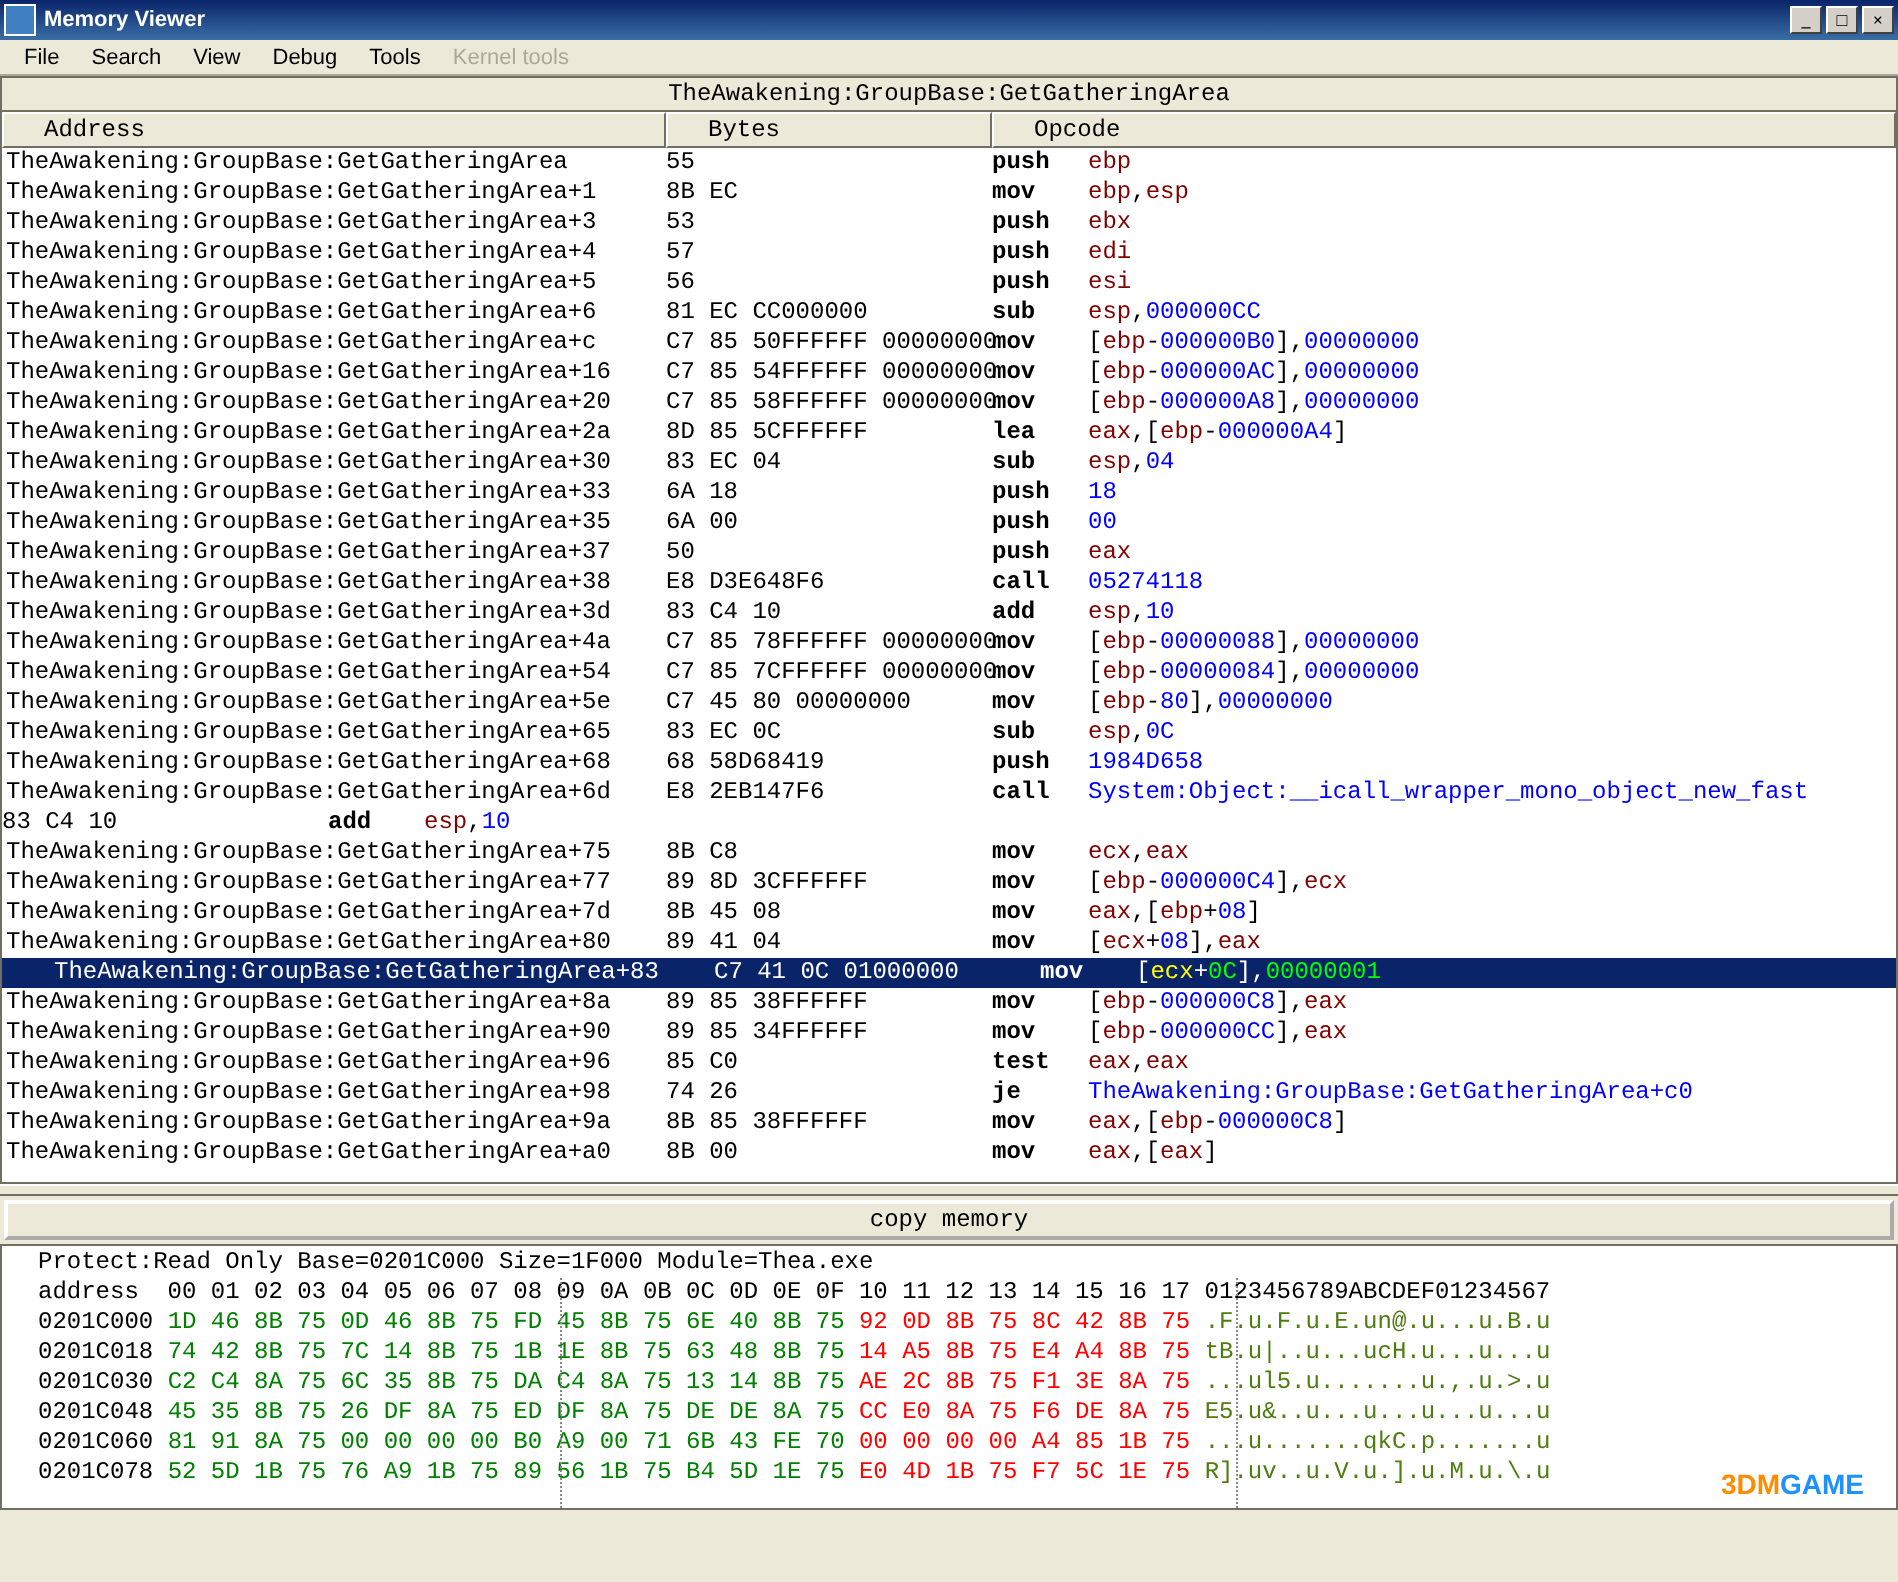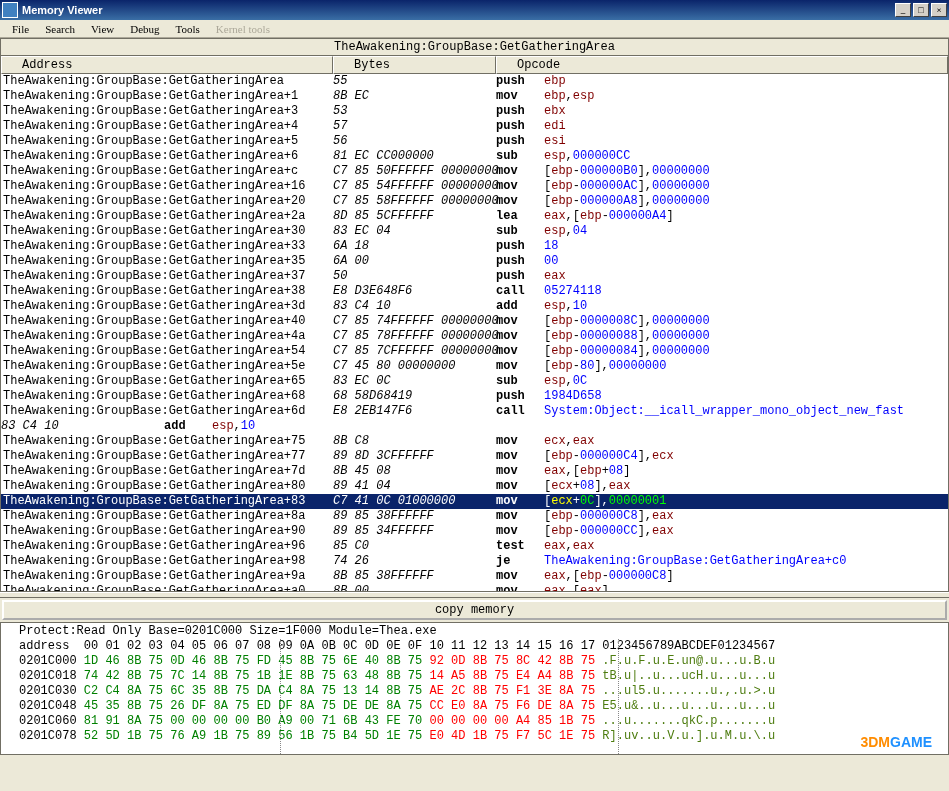--- a/index.html
+++ b/index.html
@@ -1,35 +1,35 @@
 <!DOCTYPE html>
 <html><head>
 <meta charset="utf-8">
 <style>
 * { margin: 0; padding: 0; box-sizing: border-box; }
 body { font-family: "Courier New", monospace; font-size: 12px; background: #ece9d8; overflow: hidden; width: 949px; height: 791px; }
 .titlebar { background: linear-gradient(#0a246a, #3a6ea5); color: #fff; height: 20px; display: flex; align-items: center; padding: 0 2px; font-family: Tahoma, sans-serif; font-size: 11px; font-weight: bold; }
 .titlebar .icon { width: 16px; height: 16px; background: #4080c0; margin-right: 4px; border: 1px solid #fff; }
 .titlebar .spacer { flex: 1; }
 .winbtn { width: 16px; height: 14px; background: #d4d0c8; border: 1px solid #fff; border-right-color: #404040; border-bottom-color: #404040; margin-left: 2px; font-size: 9px; font-family: Tahoma; color: #000; text-align: center; line-height: 12px; cursor: pointer; }
-.menubar { background: #ece9d8; height: 18px; display: flex; align-items: center; padding: 0 4px; font-family: Liberation Serif, serif; font-size: 11px; border-bottom: 1px solid #aca899; }
+.menubar { background: #ece9d8; height: 18px; display: flex; align-items: center; padding: 0 4px; font-family: Liberation Sans, sans-serif; font-size: 11px; border-bottom: 1px solid #aca899; }
 .menubar span { padding: 0 8px; cursor: pointer; }
 .menubar .disabled { color: #aca899; }
 .content { display: flex; flex-direction: column; height: calc(100% - 38px); }
 .header-label { background: #ece9d8; border: 1px solid #716f64; text-align: center; padding: 1px; font-size: 12px; }
 .grid-head { display: flex; background: #ece9d8; border-left: 1px solid #716f64; border-right: 1px solid #716f64; }
 .grid-head > div { border: 1px solid #fff; border-right: 1px solid #716f64; border-bottom: 1px solid #716f64; padding: 1px 20px; background: #ece9d8; }
 .col-addr { width: 332px; }
 .col-bytes { width: 163px; }
 .col-op { flex: 1; }
 .disasm { background: #fff; height: 518px; overflow: hidden; border: 1px solid #716f64; border-top: none; }
 .row { display: flex; white-space: pre; height: 15px; line-height: 15px; }
-.row.sel { background: #0a246a; color: #fff; }
+.row.sel { background: #0a246a; color: #fff; padding-left: 24px; }
 .row .a { width: 332px; padding-left: 2px; overflow: hidden; }
-.row .b { width: 163px; color: #000; font-style: italic; }
+.row .b { width: 163px; color: #000; }
 .row .o { flex: 1; }
 .sel .b, .sel .a { color: #fff; }
 .mn { color: #000; font-weight: bold; display: inline-block; width: 48px; }
 .sel .mn { color: #fff; }
 .reg { color: #800000; }
 .num { color: #0000ff; }
 .sym { color: #0000ff; }
 .sel .reg { color: #ffff00; }
 .sel .num { color: #00ff00; }
 .splitter { height: 6px; background: #ece9d8; border-top: 1px solid #fff; border-bottom: 1px solid #716f64; cursor: ns-resize; }
@@ -86,21 +86,20 @@
       <div class="row"><div class="a">TheAwakening:GroupBase:GetGatheringArea+c</div><div class="b">C7 85 50FFFFFF 00000000</div><div class="o"><span class="mn">mov</span><span>[</span><span class="reg">ebp</span><span>-</span><span class="num">000000B0</span><span>],</span><span class="num">00000000</span></div></div>
       <div class="row"><div class="a">TheAwakening:GroupBase:GetGatheringArea+16</div><div class="b">C7 85 54FFFFFF 00000000</div><div class="o"><span class="mn">mov</span><span>[</span><span class="reg">ebp</span><span>-</span><span class="num">000000AC</span><span>],</span><span class="num">00000000</span></div></div>
       <div class="row"><div class="a">TheAwakening:GroupBase:GetGatheringArea+20</div><div class="b">C7 85 58FFFFFF 00000000</div><div class="o"><span class="mn">mov</span><span>[</span><span class="reg">ebp</span><span>-</span><span class="num">000000A8</span><span>],</span><span class="num">00000000</span></div></div>
       <div class="row"><div class="a">TheAwakening:GroupBase:GetGatheringArea+2a</div><div class="b">8D 85 5CFFFFFF</div><div class="o"><span class="mn">lea</span><span class="reg">eax</span><span>,[</span><span class="reg">ebp</span><span>-</span><span class="num">000000A4</span><span>]</span></div></div>
       <div class="row"><div class="a">TheAwakening:GroupBase:GetGatheringArea+30</div><div class="b">83 EC 04</div><div class="o"><span class="mn">sub</span><span class="reg">esp</span><span>,</span><span class="num">04</span></div></div>
       <div class="row"><div class="a">TheAwakening:GroupBase:GetGatheringArea+33</div><div class="b">6A 18</div><div class="o"><span class="mn">push</span><span class="num">18</span></div></div>
       <div class="row"><div class="a">TheAwakening:GroupBase:GetGatheringArea+35</div><div class="b">6A 00</div><div class="o"><span class="mn">push</span><span class="num">00</span></div></div>
       <div class="row"><div class="a">TheAwakening:GroupBase:GetGatheringArea+37</div><div class="b">50</div><div class="o"><span class="mn">push</span><span class="reg">eax</span></div></div>
       <div class="row"><div class="a">TheAwakening:GroupBase:GetGatheringArea+38</div><div class="b">E8 D3E648F6</div><div class="o"><span class="mn">call</span><span class="num">05274118</span></div></div>
       <div class="row"><div class="a">TheAwakening:GroupBase:GetGatheringArea+3d</div><div class="b">83 C4 10</div><div class="o"><span class="mn">add</span><span class="reg">esp</span><span>,</span><span class="num">10</span></div></div>
-      <div class="row"><div class="a">TheAwakening:GroupBase:GetGatheringArea+40</div><div class="b">C7 85 74FFFFFF 00000000</div><div class="o"><span class="mn">mov</span><span>[</span><span class="reg">ebp</span><span>-</span><span class="num">0000008C</span><span>],</span><span class="num">00000000</span></div></div>
       <div class="row"><div class="a">TheAwakening:GroupBase:GetGatheringArea+4a</div><div class="b">C7 85 78FFFFFF 00000000</div><div class="o"><span class="mn">mov</span><span>[</span><span class="reg">ebp</span><span>-</span><span class="num">00000088</span><span>],</span><span class="num">00000000</span></div></div>
       <div class="row"><div class="a">TheAwakening:GroupBase:GetGatheringArea+54</div><div class="b">C7 85 7CFFFFFF 00000000</div><div class="o"><span class="mn">mov</span><span>[</span><span class="reg">ebp</span><span>-</span><span class="num">00000084</span><span>],</span><span class="num">00000000</span></div></div>
       <div class="row"><div class="a">TheAwakening:GroupBase:GetGatheringArea+5e</div><div class="b">C7 45 80 00000000</div><div class="o"><span class="mn">mov</span><span>[</span><span class="reg">ebp</span><span>-</span><span class="num">80</span><span>],</span><span class="num">00000000</span></div></div>
       <div class="row"><div class="a">TheAwakening:GroupBase:GetGatheringArea+65</div><div class="b">83 EC 0C</div><div class="o"><span class="mn">sub</span><span class="reg">esp</span><span>,</span><span class="num">0C</span></div></div>
       <div class="row"><div class="a">TheAwakening:GroupBase:GetGatheringArea+68</div><div class="b">68 58D68419</div><div class="o"><span class="mn">push</span><span class="num">1984D658</span></div></div>
       <div class="row"><div class="a">TheAwakening:GroupBase:GetGatheringArea+6d</div><div class="b">E8 2EB147F6</div><div class="o"><span class="mn">call</span><span class="sym">System:Object:__icall_wrapper_mono_object_new_fast</span></div></div>
       <div class="row"><div class="b">83 C4 10</div><div class="o"><span class="mn">add</span><span class="reg">esp</span><span>,</span><span class="num">10</span></div></div>
       <div class="row"><div class="a">TheAwakening:GroupBase:GetGatheringArea+75</div><div class="b">8B C8</div><div class="o"><span class="mn">mov</span><span class="reg">ecx</span><span>,</span><span class="reg">eax</span></div></div>
       <div class="row"><div class="a">TheAwakening:GroupBase:GetGatheringArea+77</div><div class="b">89 8D 3CFFFFFF</div><div class="o"><span class="mn">mov</span><span>[</span><span class="reg">ebp</span><span>-</span><span class="num">000000C4</span><span>],</span><span class="reg">ecx</span></div></div>
       <div class="row"><div class="a">TheAwakening:GroupBase:GetGatheringArea+7d</div><div class="b">8B 45 08</div><div class="o"><span class="mn">mov</span><span class="reg">eax</span><span>,[</span><span class="reg">ebp</span><span>+</span><span class="num">08</span><span>]</span></div></div>

